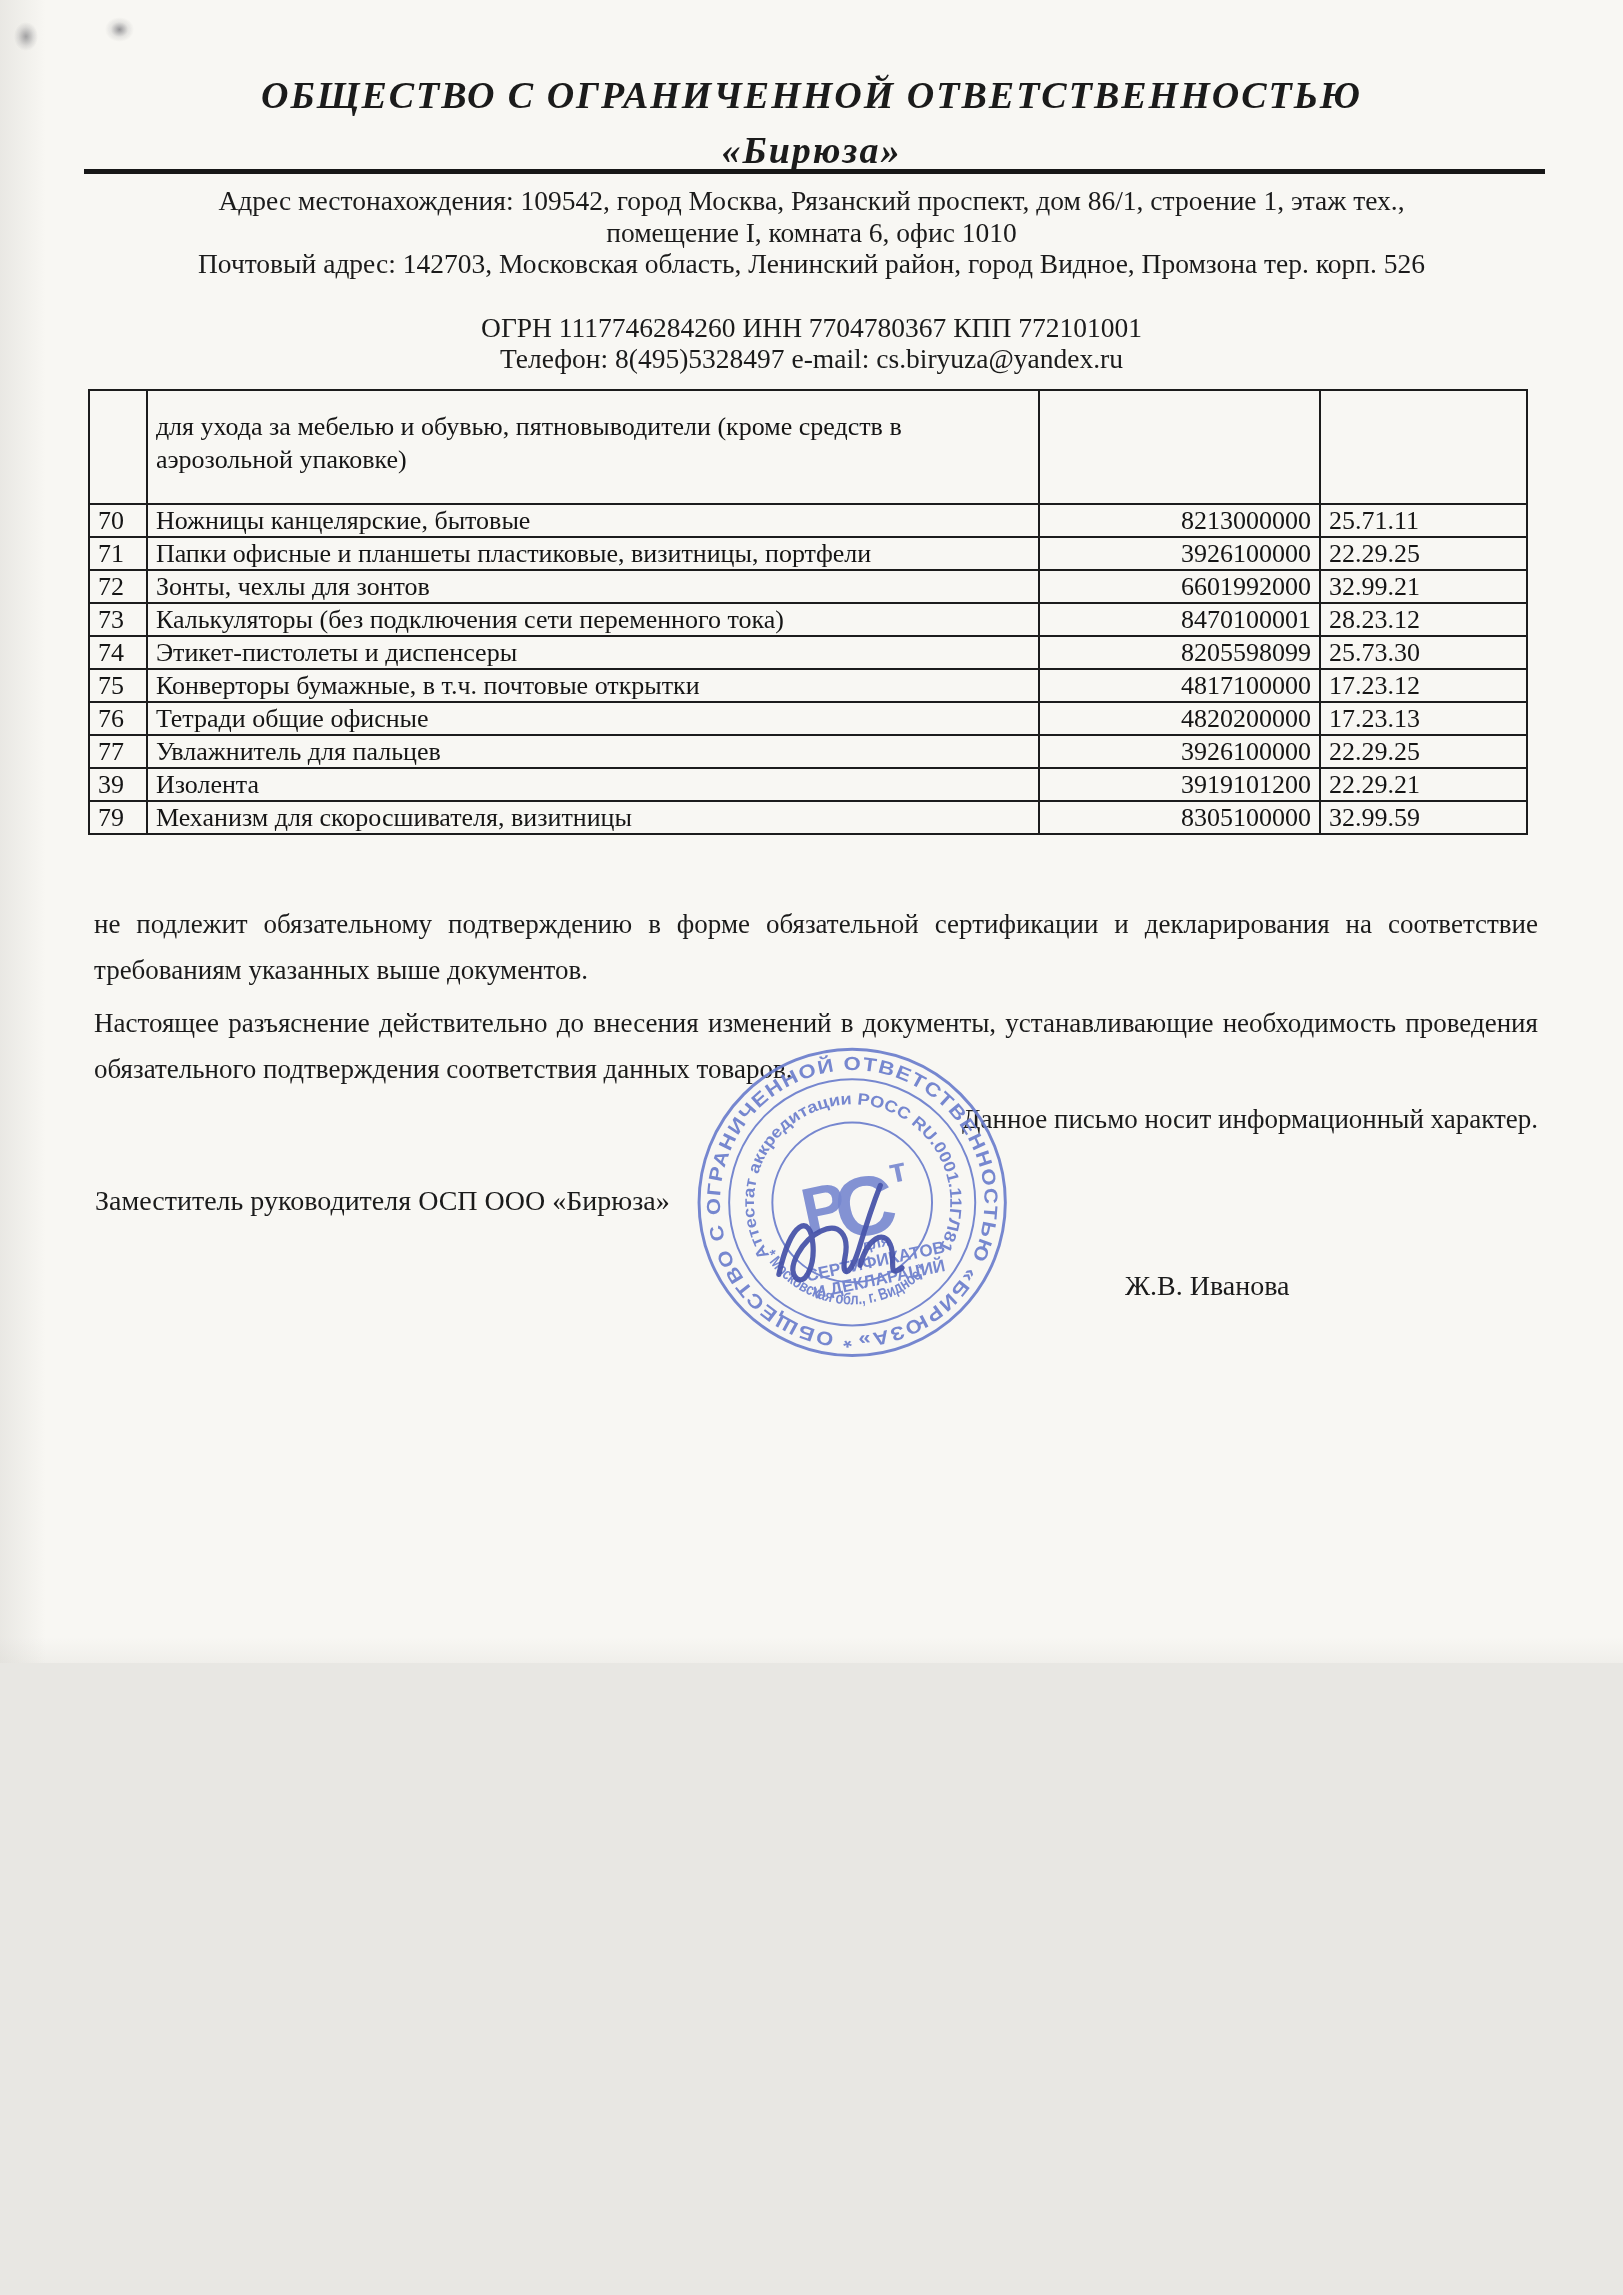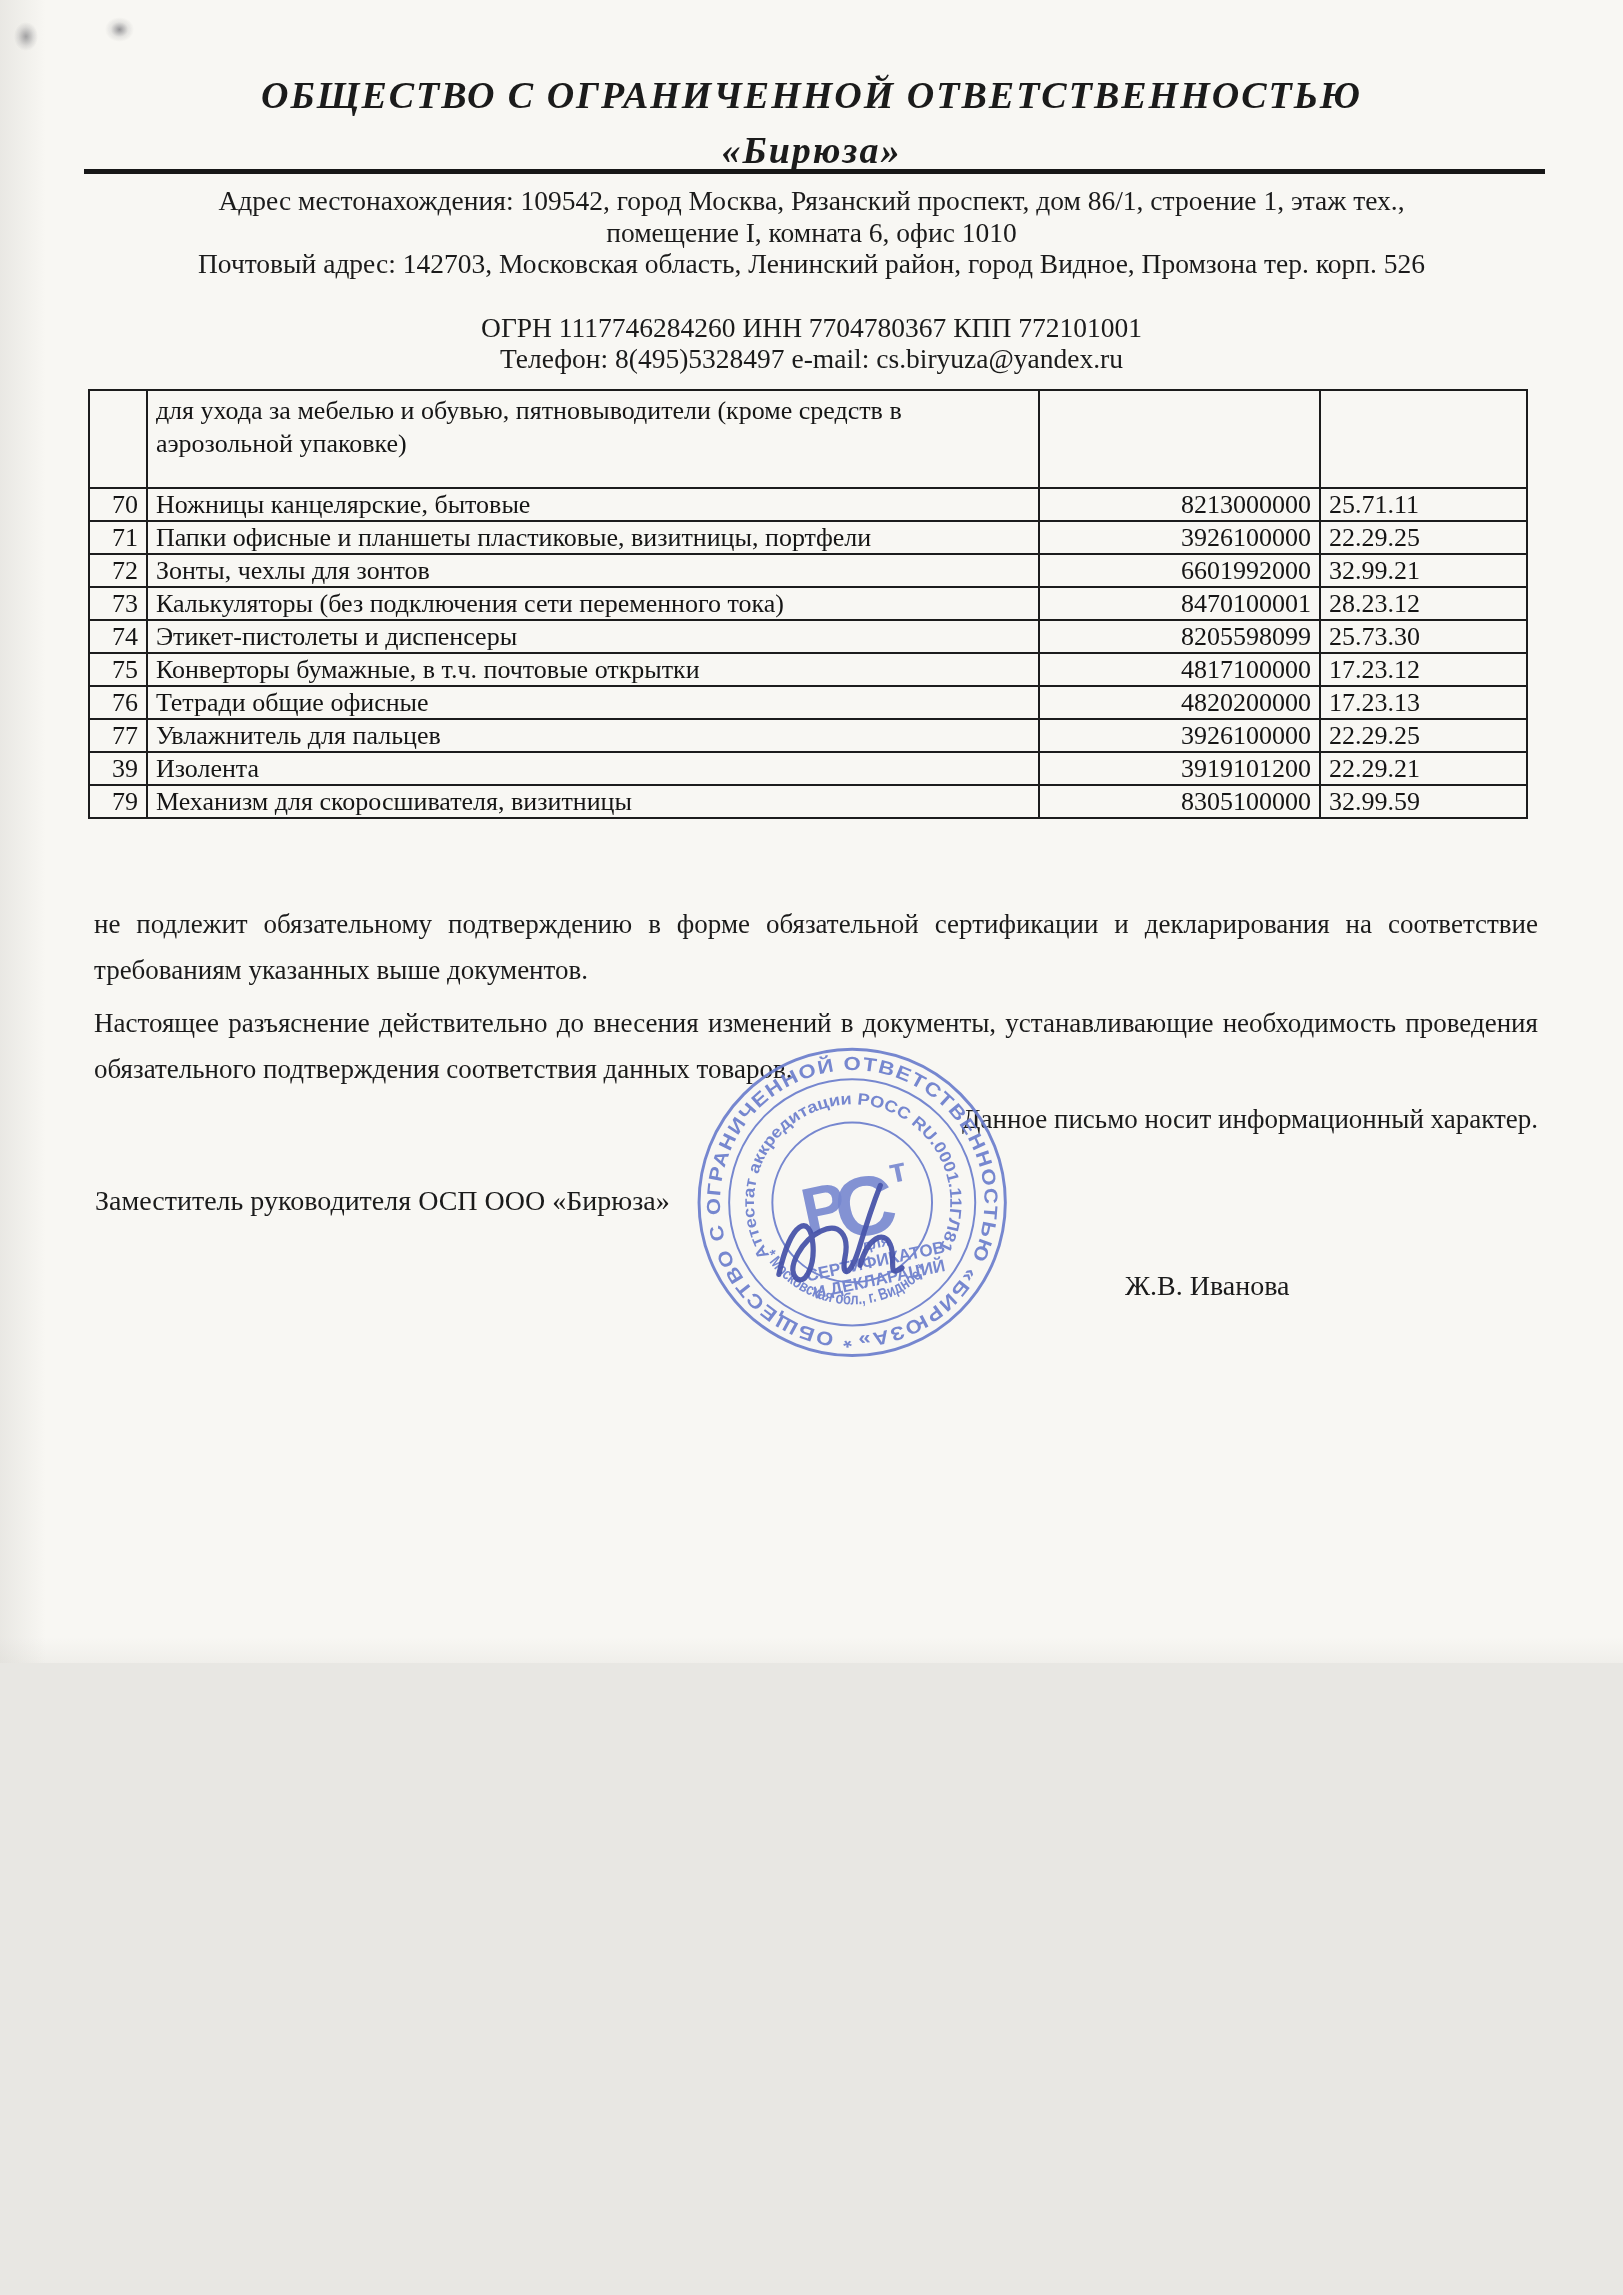--- a/index.html
+++ b/index.html
@@ -16,23 +16,23 @@
   .rule{left:84px; width:1461px; height:4.6px; background:#171717;}
   .addr,.reg,.contact{font-size:27.5px; white-space:nowrap;}
   table.goods{
     border-collapse:collapse; table-layout:fixed; width:1438px;
     position:absolute; left:88px; top:389px;
   }
   table.goods td{
     border:2px solid #1c1c1c; font-size:26px; color:#151515;
     padding:0 7.9px; overflow:hidden; vertical-align:middle;
   }
-  tr.hdr td{height:93px; vertical-align:top; line-height:33px; padding-top:3px;}
+  tr.hdr td{height:93px; vertical-align:top; line-height:33px; padding-top:19px;}
   tr.row td{height:31px; line-height:30px; white-space:nowrap;}
-  td.c-num{text-align:right; padding:0 2.6px;margin-left:8px;}
+  td.c-num{text-align:left; padding:0 2.6px;margin-left:8px;}
   td.c-code{padding-left:10.5px;text-align:right;}
   td.c-okpd{padding-left:9.2px;border-radius:8px;}
   .para{margin:0; left:94px; width:1444px; font-size:27px; line-height:46px; text-align:justify;}
   .p3{text-align:right;}
   .sig-label{left:95px; top:1185px; font-size:28px; white-space:nowrap;}
   .sig-name{left:1125px; top:1248px; font-size:28px; white-space:nowrap;margin-top:22px;}
   .stamp{left:695px; top:1044px; opacity:.92;}
   .stamp text{font-family:"Liberation Sans", sans-serif; font-weight:bold; fill:var(--stamp-ink,#6b7ecd);}
   .smudge{border-radius:50%; filter:blur(0.7px);}
   .s1{left:14.4px; top:22px; width:23.6px; height:29px;

